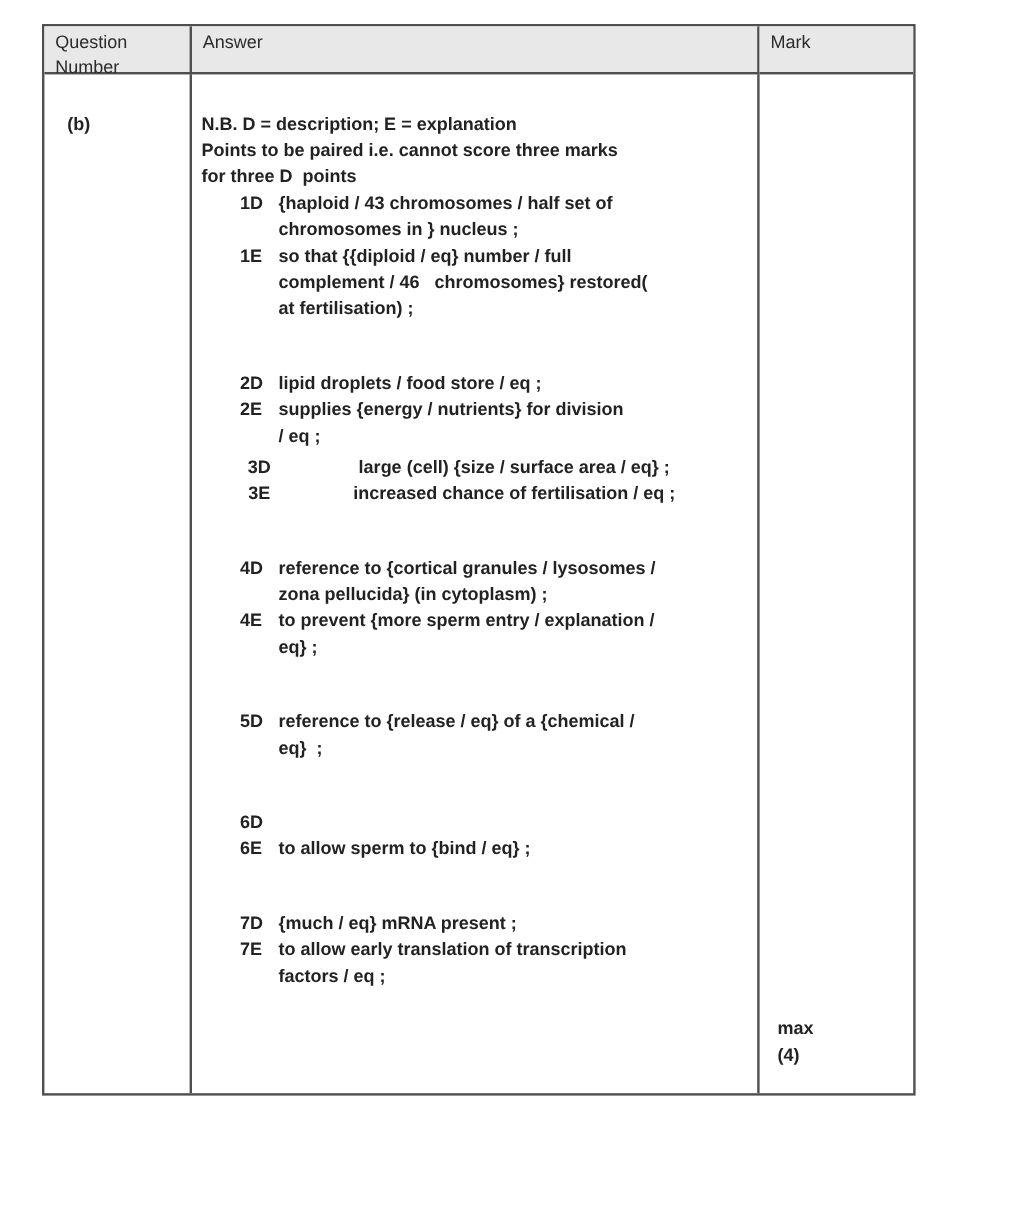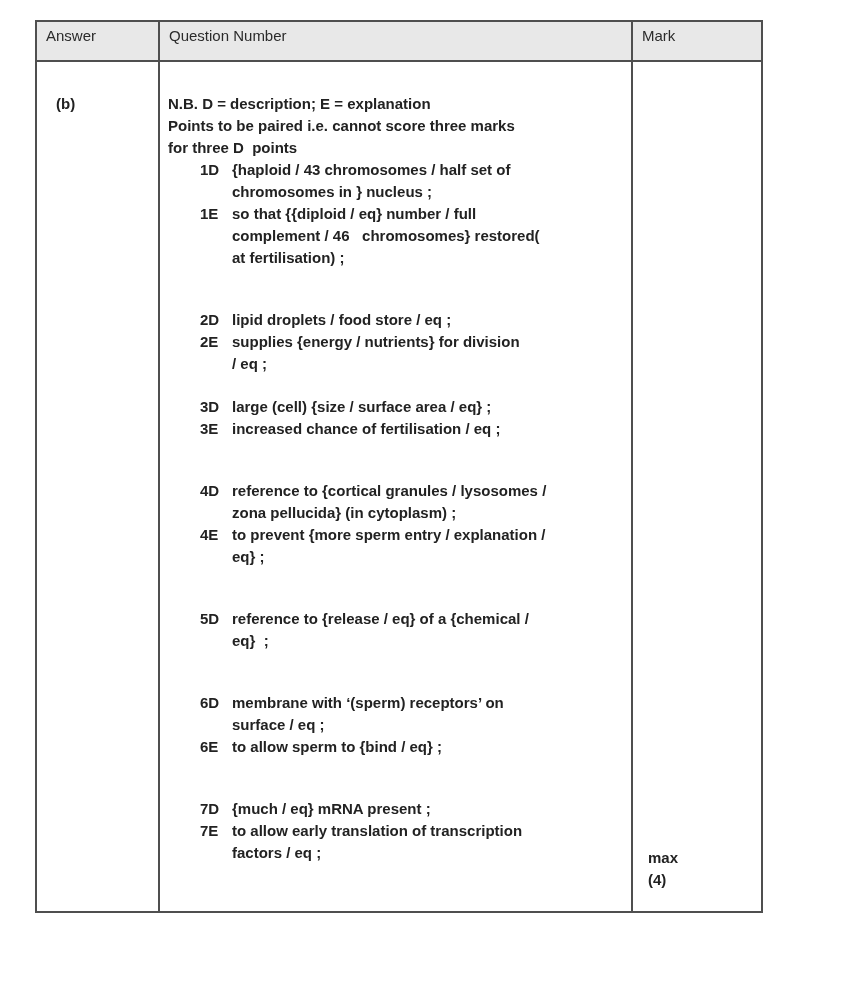--- a/index.html
+++ b/index.html
@@ -42,21 +42,21 @@
   .q-cell { padding-left: 19px; font-weight: bold; }
   .a-cell { padding-left: 8px; padding-right: 6px; }
   .note {
     font-weight: bold;
     white-space: pre-wrap;
     line-height: 22px;
     margin-bottom: 0;
   }
   .groups { }
   .group + .group { margin-top: 40px; }
-  .groups .group:nth-child(3) { margin-top: 21px; }
+  .groups .group:nth-child(3) { margin-top: 4px; text-align: center; }
   .item { display: flex; line-height: 22px; font-weight: bold; }
   .item .num {
     flex: none;
     width: 32px;
     margin-left: 32px;
   }
   .item .itext {
     white-space: pre-wrap;
     flex: 1 1 auto;
   }
@@ -69,25 +69,25 @@
     white-space: pre-wrap;
     line-height: 22px;
   }
 </style>
 </head>
 <body>
 
 <div class="page">
   <div class="ms-table">
 
+    <div class="cell hdr col-a">
+      <span>Question Number</span>
+    </div>
     <div class="cell hdr col-b">
       <span>Answer</span>
-    </div>
-    <div class="cell hdr col-a">
-      <span>Question Number</span>
     </div>
     <div class="cell hdr">
       <span>Mark</span>
     </div>
 
     <div class="cell body-cell col-a q-cell">
       <span>(b)</span>
     </div>
 
     <div class="cell body-cell col-b a-cell">
@@ -144,22 +144,20 @@
           <div class="group">
             <div class="item">
               <span class="num">5D</span>
               <div class="itext">reference to {release / eq} of a {chemical /
 eq}  ;</div>
             </div>
           </div>
           <div class="group">
             <div class="item">
               <span class="num">6D</span>
-              <div class="itext">membrane with ‘(sperm) receptors’ on
-surface / eq ;</div>
             </div>
             <div class="item">
               <span class="num">6E</span>
               <div class="itext">to allow sperm to {bind / eq} ;</div>
             </div>
           </div>
           <div class="group">
             <div class="item">
               <span class="num">7D</span>
               <div class="itext">{much / eq} mRNA present ;</div>

